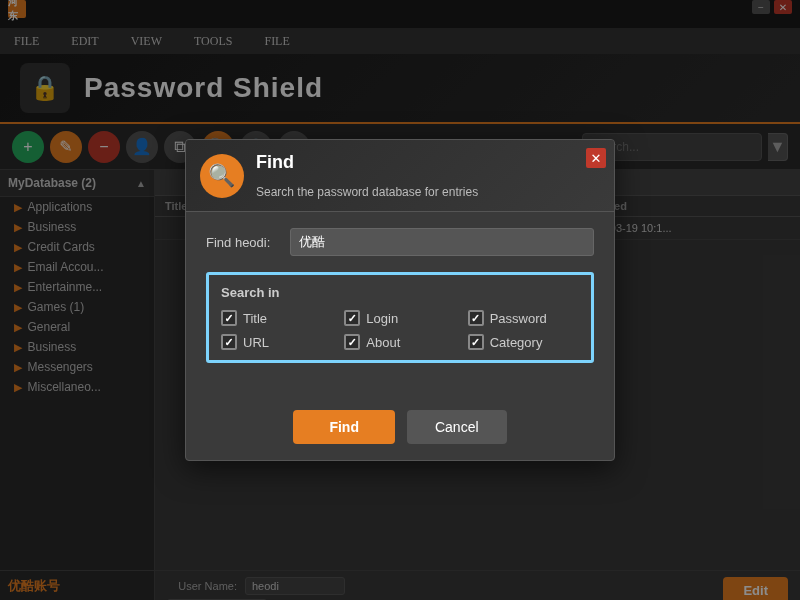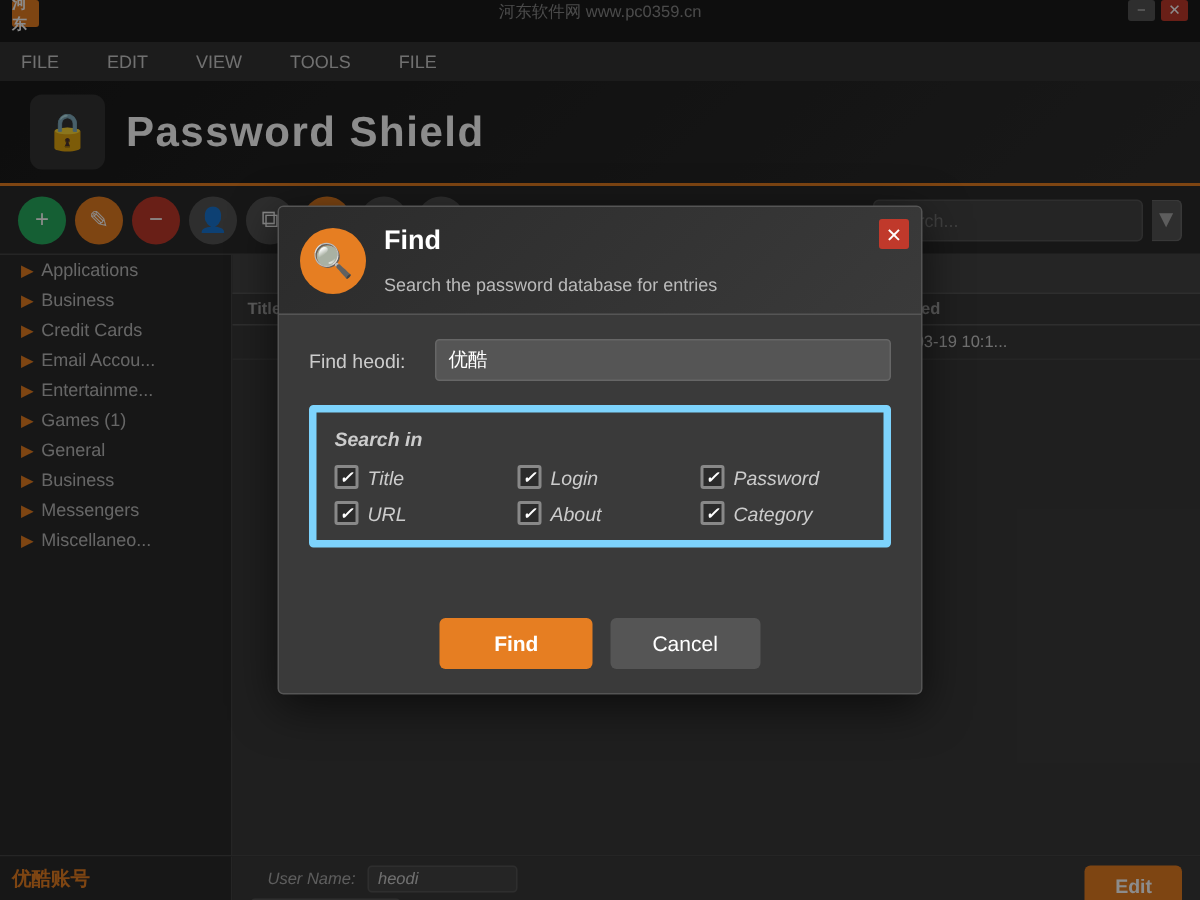--- a/index.html
+++ b/index.html
@@ -73,20 +73,21 @@
       display: flex;
       align-items: center;
       padding: 0 8px;
       gap: 20px;
     }
     .menu-item {
       color: #ccc;
       font-size: 12px;
       cursor: pointer;
       padding: 4px 6px;
+      font-family: Liberation Serif, serif;
     }
 
     
     .app-header {
       height: 70px;
       background: linear-gradient(135deg, #1a1a1a 0%, #2d2d2d 100%);
       display: flex;
       align-items: center;
       padding: 0 20px;
       gap: 14px;
@@ -260,21 +261,20 @@
       background: #3a3a3a;
       padding: 6px 12px;
       display: flex;
       flex-direction: column;
       gap: 4px;
     }
     .field-row {
       display: flex;
       align-items: center;
       gap: 8px;
-      font-style: italic;
     }
     .field-label {
       color: #aaa;
       font-size: 11px;
       width: 70px;
       text-align: right;
     }
     .field-value {
       color: #ccc;
       font-size: 11px;
@@ -383,25 +383,24 @@
       flex: 1;
       height: 28px;
       background: #555;
       border: 1px solid #666;
       border-radius: 3px;
       color: white;
       padding: 0 8px;
       font-size: 13px;
     }
     .search-in-box {
-      border: 5px solid #7dd3fc;
+      border: 3px solid #7dd3fc;
       border-radius: 3px;
       padding: 10px 12px;
       margin-bottom: 21px;
-      font-style: italic;
     }
     .search-in-title {
       color: #ccc;
       font-size: 13px;
       font-weight: bold;
       margin-bottom: 10px;
     }
     .checkbox-grid {
       display: grid;
       grid-template-columns: 1fr 1fr 1fr;
@@ -464,21 +463,20 @@
       cursor: pointer;
     }
   </style>
 </head>
 <body>
 
 <div class="title-bar">
   <div class="title-bar-left">
     <div class="title-bar-logo">河东</div>
   </div>
-  <div class="title-bar-watermark">河东软件网  www.pc0359.cn</div>
   <div class="title-bar-controls">
     <button class="title-btn minimize">−</button>
     <button class="title-btn close">✕</button>
   </div>
 </div>
 
 <div class="menu-bar">
   <span class="menu-item">FILE</span>
   <span class="menu-item">EDIT</span>
   <span class="menu-item">VIEW</span>
@@ -503,20 +501,24 @@
   <button class="tool-btn gray">🔒</button>
   <button class="tool-btn gray">?</button>
   <div class="toolbar-spacer"></div>
   <input class="search-box" type="text" placeholder="Search..." style="">
   <div class="search-box-arrow">▼</div>
 </div>
 
 <div class="main-area">
 
   <div class="sidebar">
+    <div class="sidebar-header">
+      <span class="sidebar-title">MyDatabase (2)</span>
+      <span class="sidebar-arrow">▲</span>
+    </div>
     <div class="sidebar-item">
       <span class="icon">▶</span>
       <span>Applications</span>
     </div>
     <div class="sidebar-item">
       <span class="icon">▶</span>
       <span>Business</span>
     </div>
     <div class="sidebar-item">
       <span class="icon">▶</span>

